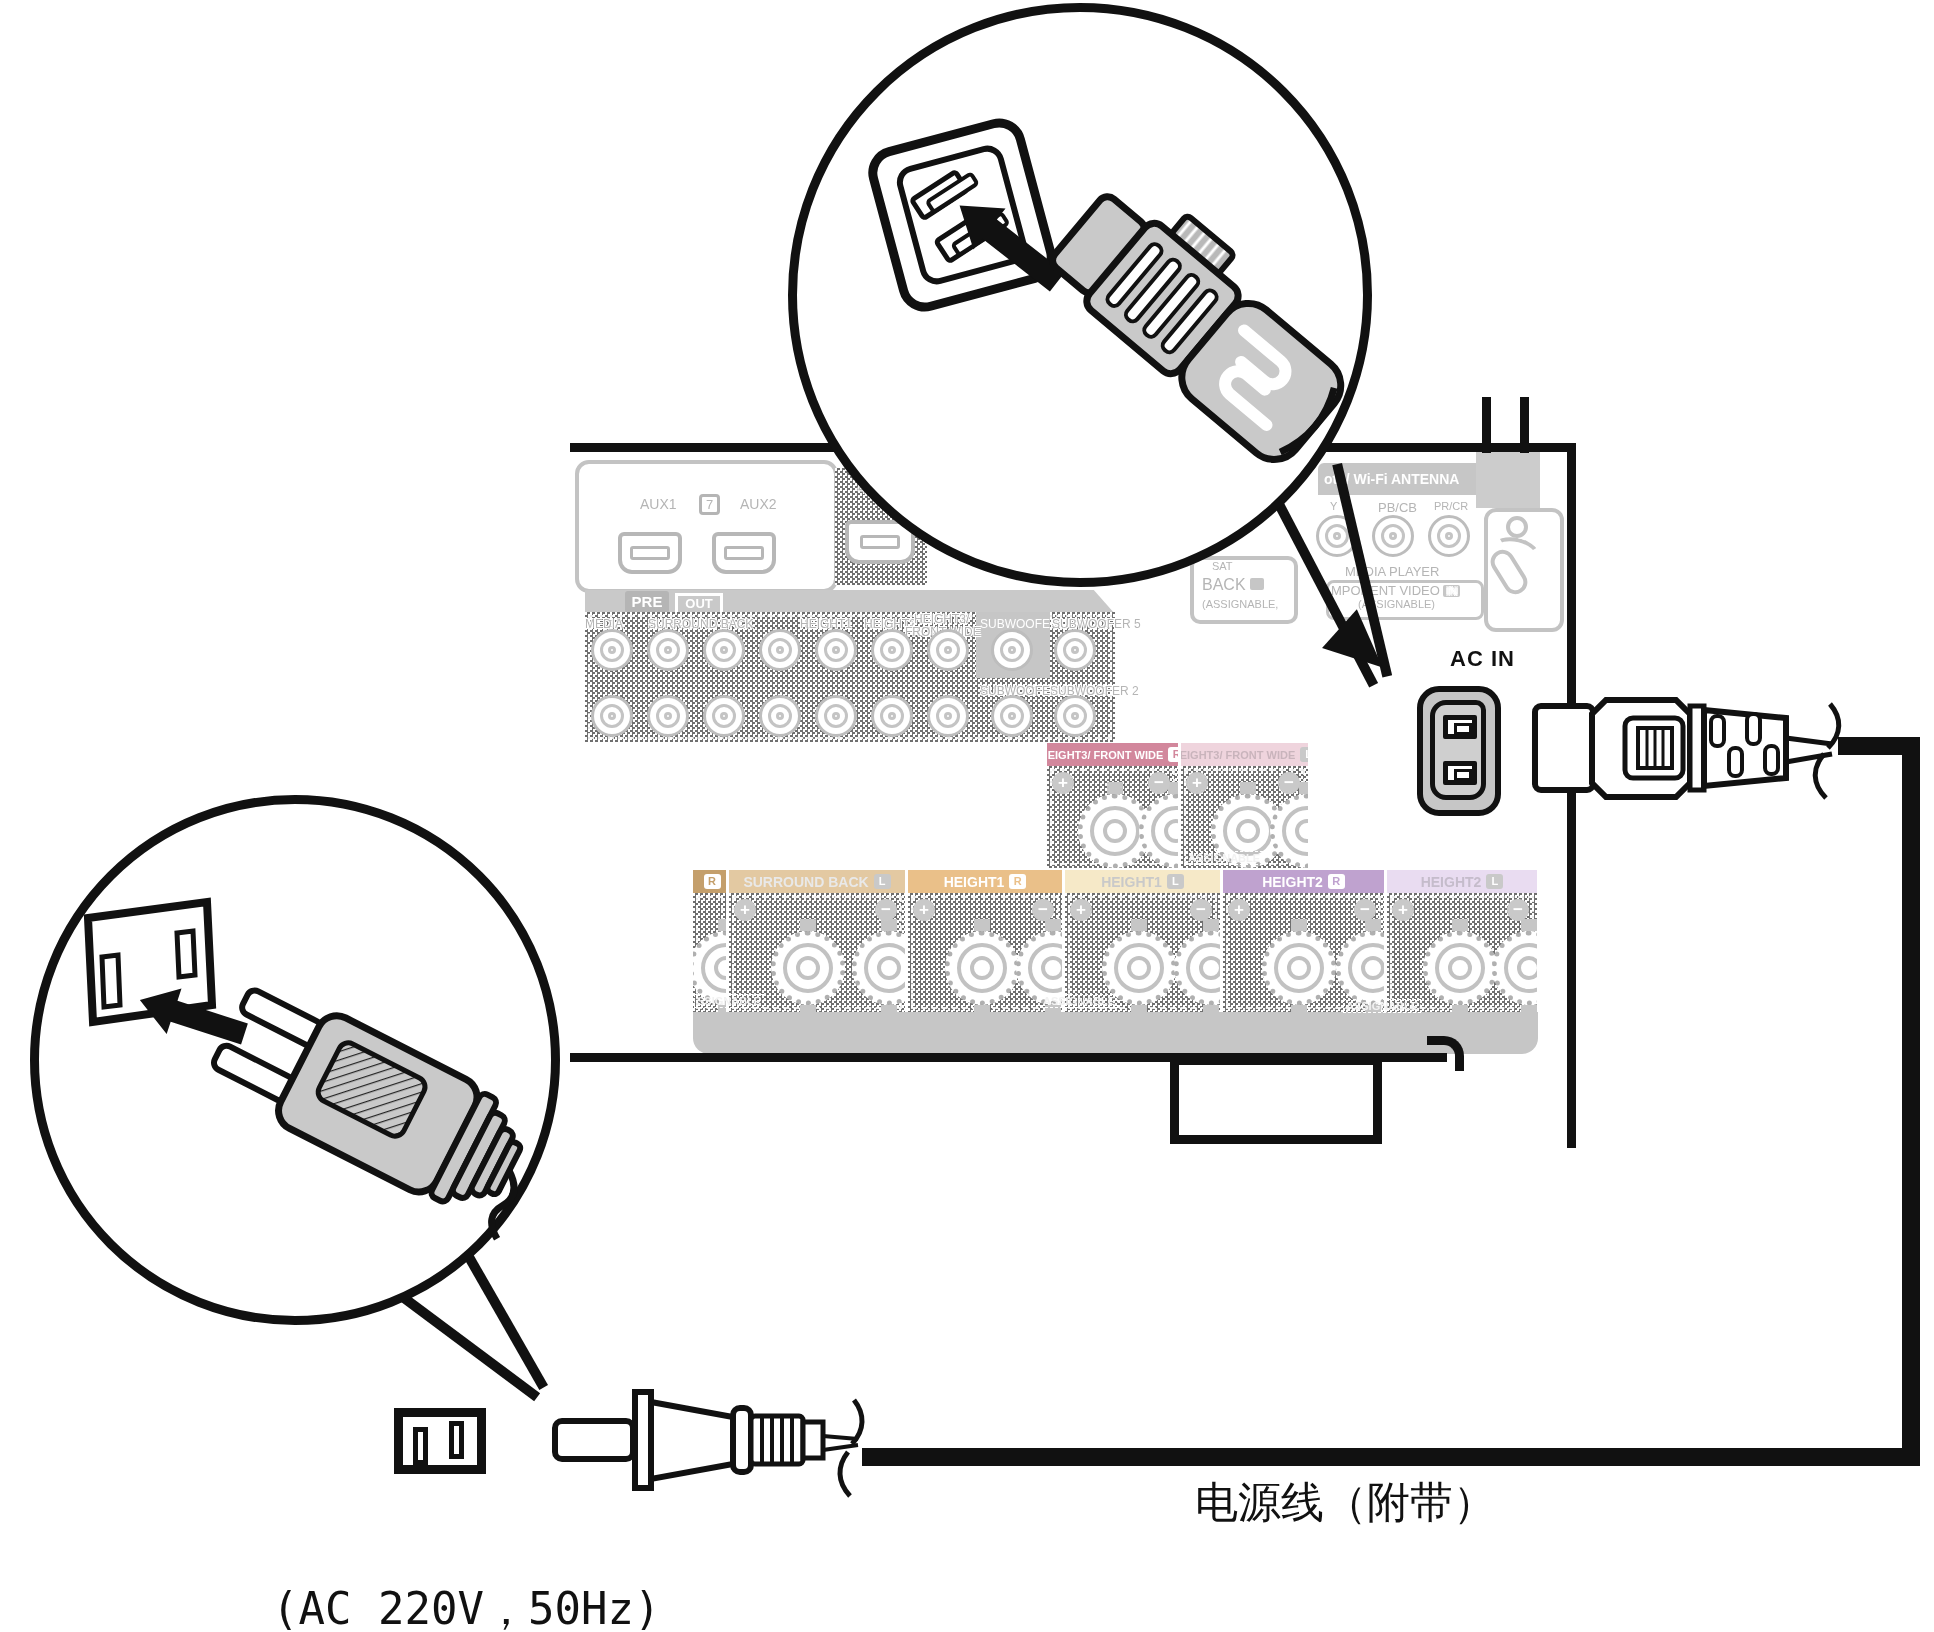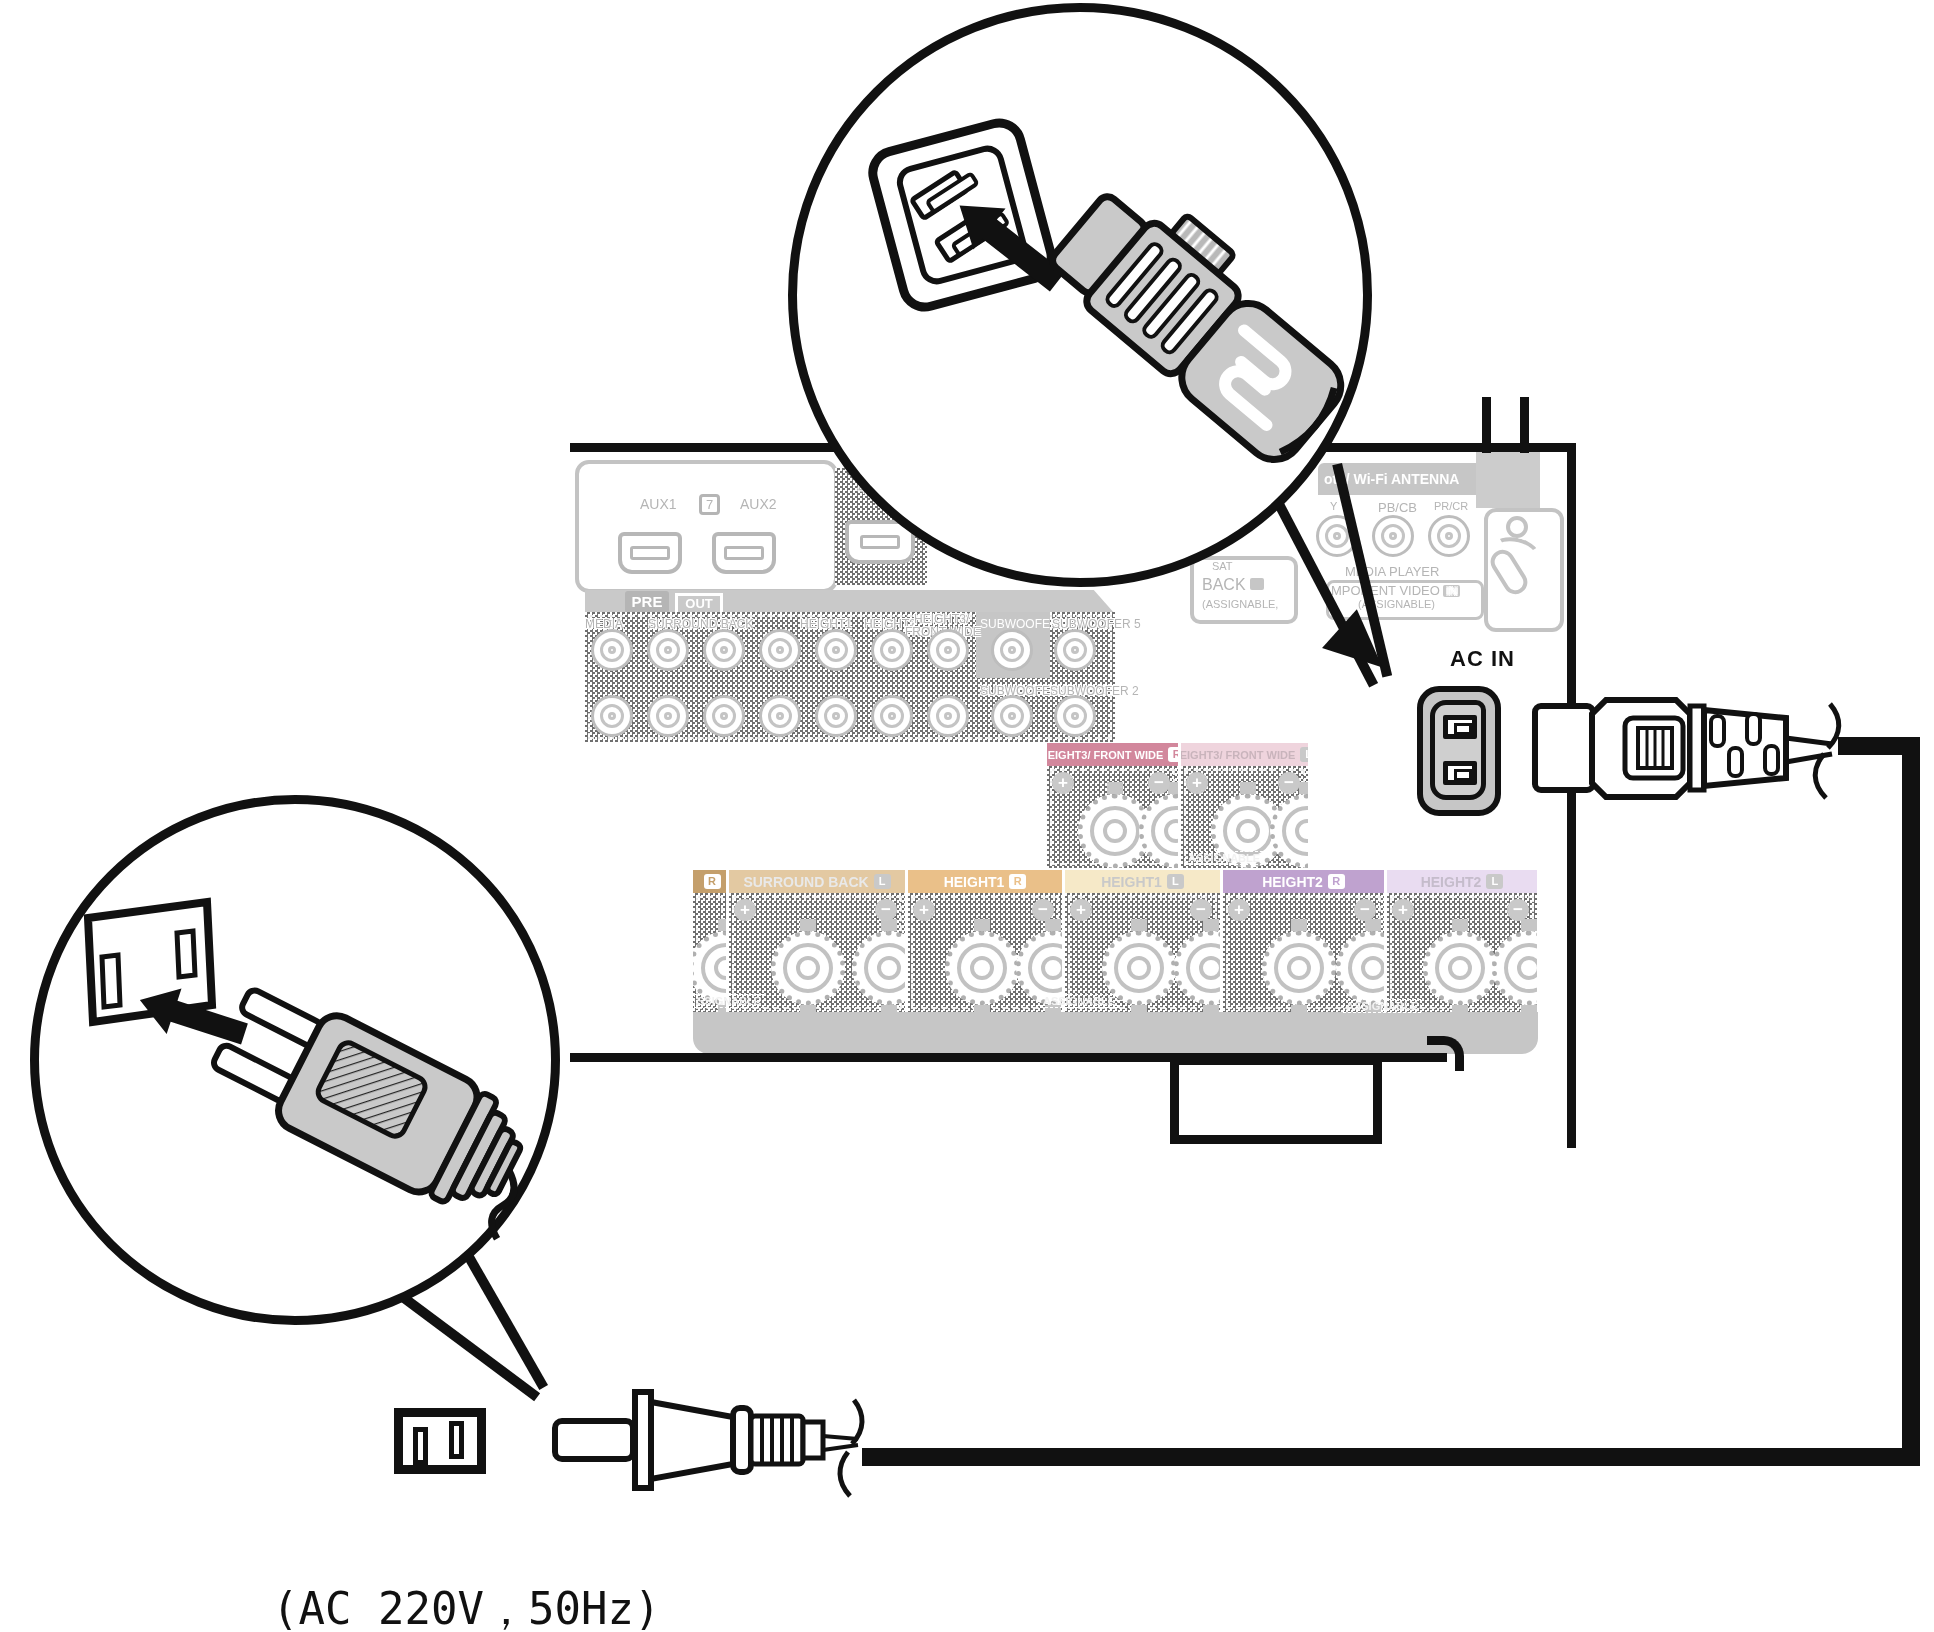--- a/index.html
+++ b/index.html
@@ -390,14 +390,15 @@
       <rect x="133" y="-28" width="12" height="56" rx="5" fill="#c9c9c9" stroke="#111" stroke-width="6"></rect>
       <path d="M145,0 q22,16 10,34 q-12,18 10,32" fill="none" stroke="#111" stroke-width="7"></path>
     </g>
   </svg>
 
   <div class="abs" style="left:394px;top:1408px;width:92px;height:66px;border:9px solid #111;box-sizing:border-box;background:#fff;z-index:6;">
     <div class="abs" style="left:10px;top:10px;width:15px;height:38px;border:5px solid #111;box-sizing:border-box;"></div>
     <div class="abs" style="left:46px;top:4px;width:15px;height:38px;border:5px solid #111;box-sizing:border-box;"></div>
   </div>
   <div class="cjk" style="left:272px;top:1580px;font-size:44px;font-family:'DejaVu Sans Mono','Liberation Sans',sans-serif;">(AC 220V，50Hz)</div>
+  <div class="cjk" style="left:1195px;top:1474px;font-size:43px;">电源线（附带）</div>
 
 </div>
 
 </body></html>

